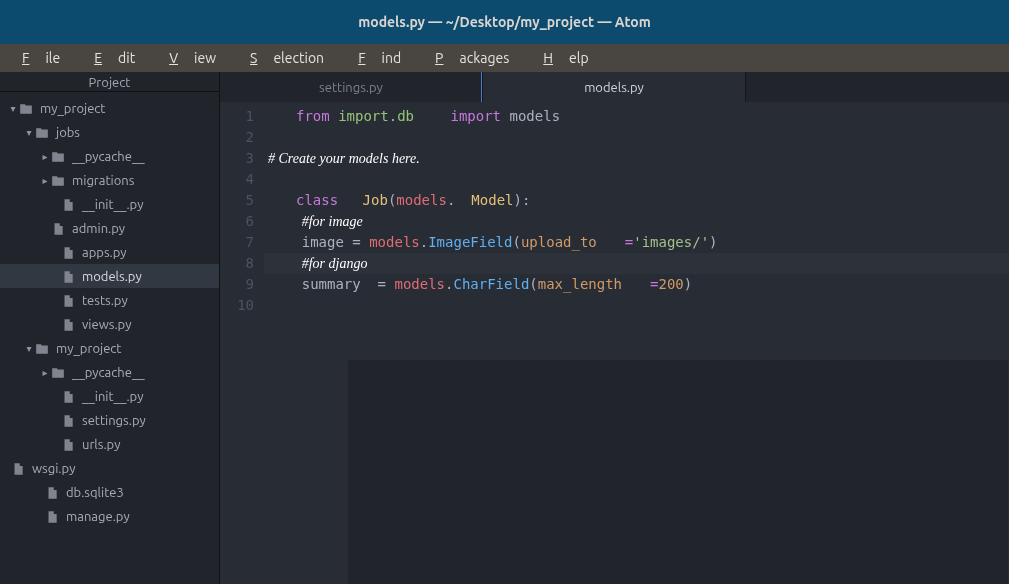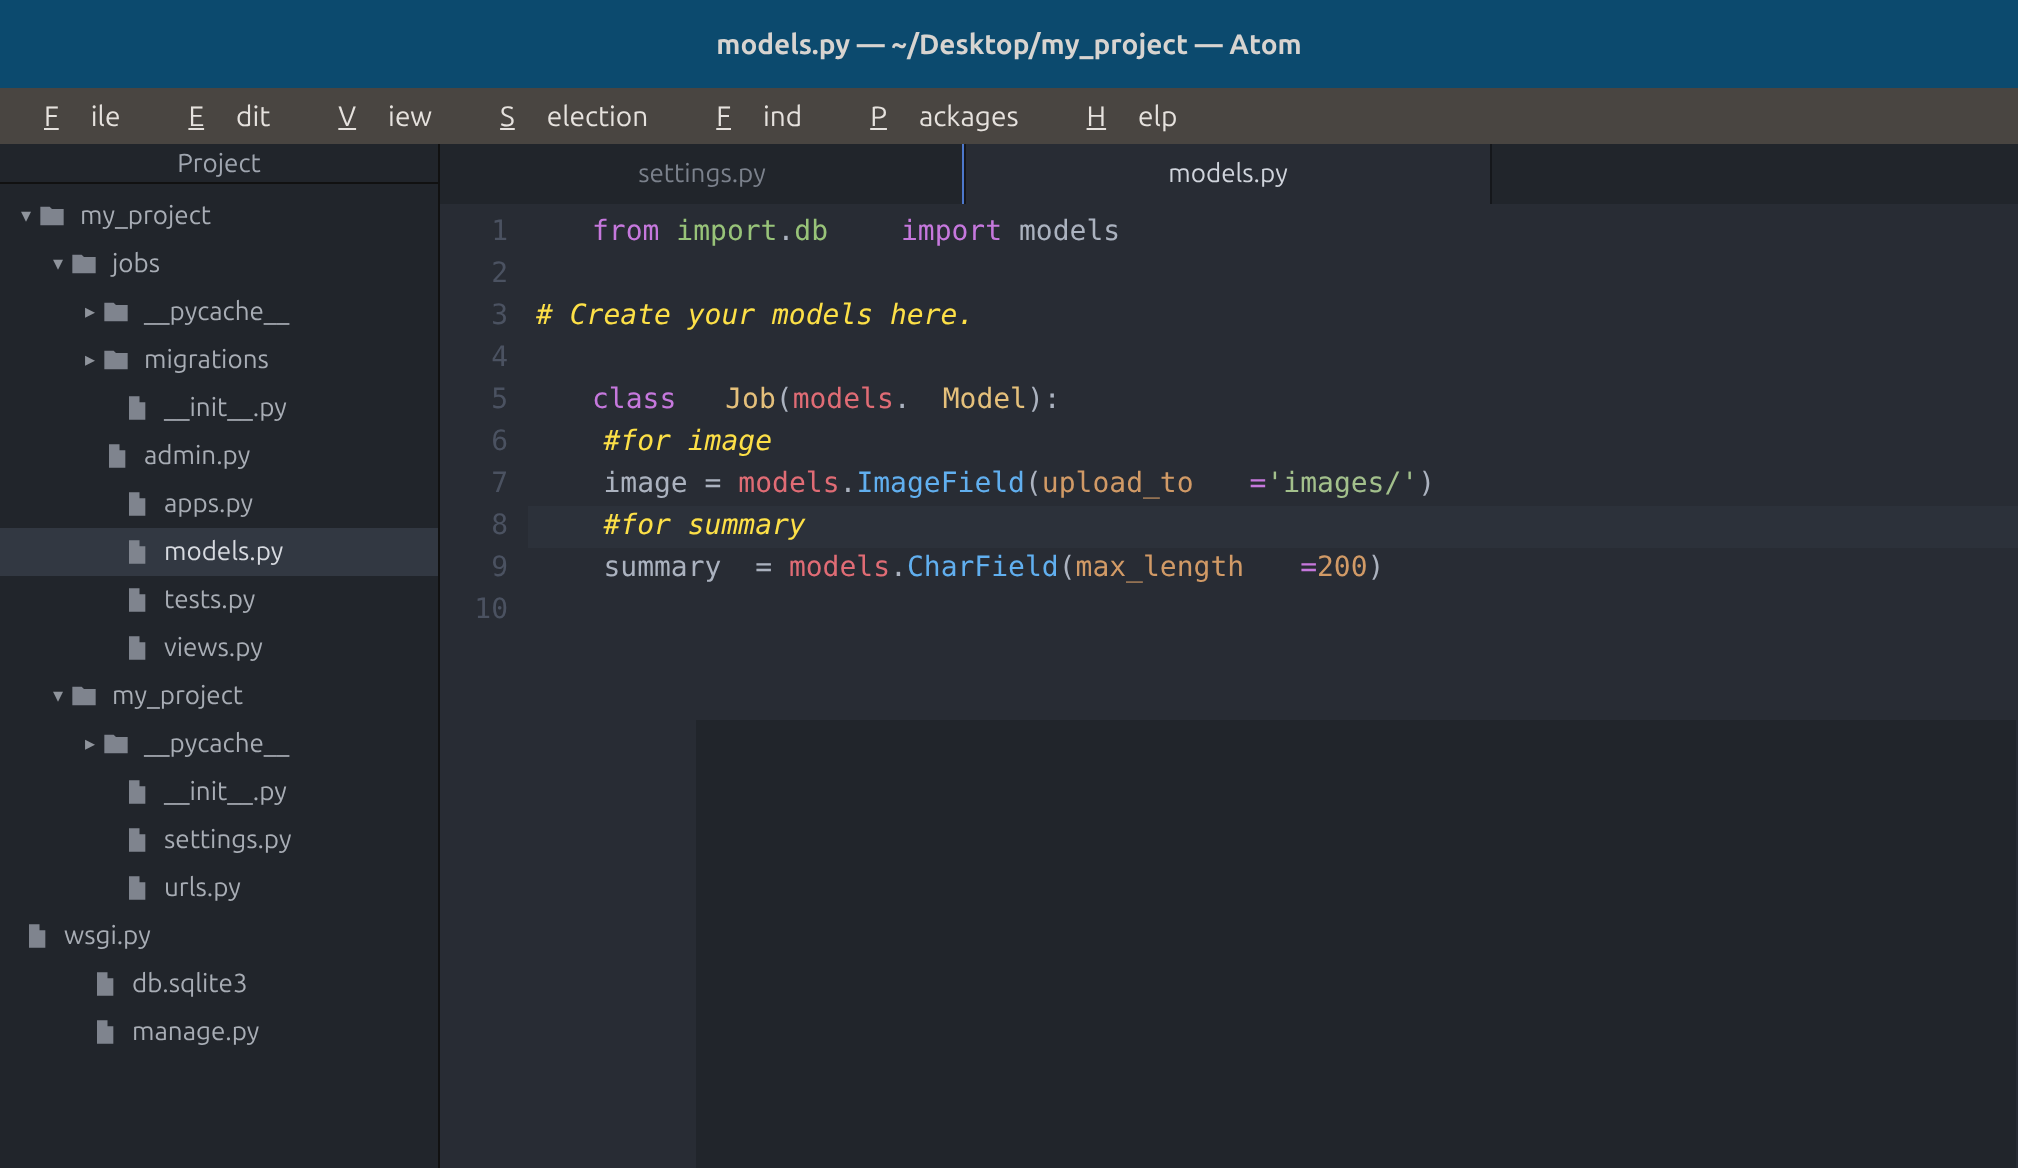--- a/index.html
+++ b/index.html
@@ -30,21 +30,21 @@
 .line { height:21px; line-height:21px; white-space:pre; padding-left:4px; }
 .line.hl { background:#2c313a; }
 .k-purple { color:#c678dd;margin-left:28px; }
 .k-green  { color:#98c379; }
 .k-greenS { color:#a3c08c; }
 .k-red    { color:#e06c75; }
 .k-yellow { color:#e5c07b;margin-left:16px; }
 .k-blue   { color:#61afef; }
 .k-orange { color:#d19a66; }
 .k-gray   { color:#abb2bf; }
-.k-com    { color:#fde047; font-style:italic; }
+.k-com    { color:#ffffff; font-style:italic;font-family:Liberation Serif, serif; }
 .miniwin { position:absolute; left:348px; top:360px; width:660px; height:230px; background:#21252b; }
 </style>
 </head>
 <body>
 
 <div class="titlebar">
   <span>models.py — ~/Desktop/my_project — Atom</span>
 </div>
 
 <div class="menubar">
@@ -216,21 +216,21 @@
           <div>10</div>
       </div>
       <div class="code">
         <div class="line"><span class="k-purple">from</span><span> </span><span class="k-green">import</span><span class="k-gray">.</span><span class="k-green">db</span><span> </span><span class="k-purple">import</span><span> </span><span class="k-gray">models</span></div>
         <div class="line"></div>
         <div class="line"><span class="k-com"># Create your models here.</span></div>
         <div class="line"></div>
         <div class="line"><span class="k-purple">class</span><span> </span><span class="k-yellow">Job</span><span class="k-gray">(</span><span class="k-red">models</span><span class="k-gray">.</span><span class="k-yellow">Model</span><span class="k-gray">):</span></div>
         <div class="line"><span>    </span><span class="k-com">#for image</span></div>
         <div class="line"><span>    </span><span class="k-gray">image</span><span class="k-gray"> = </span><span class="k-red">models</span><span class="k-gray">.</span><span class="k-blue">ImageField</span><span class="k-gray">(</span><span class="k-orange">upload_to</span><span class="k-purple">=</span><span class="k-greenS">'</span><span class="k-greenS">images/</span><span class="k-gray"><span class="k-greenS">'</span>)</span></div>
-        <div class="line hl"><span>    </span><span class="k-com">#for summary</span></div>
+        <div class="line hl"><span>    </span><span class="k-com">#for django</span></div>
         <div class="line"><span>    </span><span class="k-gray">summary</span><span class="k-gray">  = </span><span class="k-red">models</span><span class="k-gray">.</span><span class="k-blue">CharField</span><span class="k-gray">(</span><span class="k-orange">max_length</span><span class="k-purple">=</span><span class="k-orange">200</span><span class="k-gray">)</span></div>
         <div class="line"></div>
       </div>
     </div>
   </div>
 </div>
 
 <div class="miniwin"></div>
 
 </body></html>

